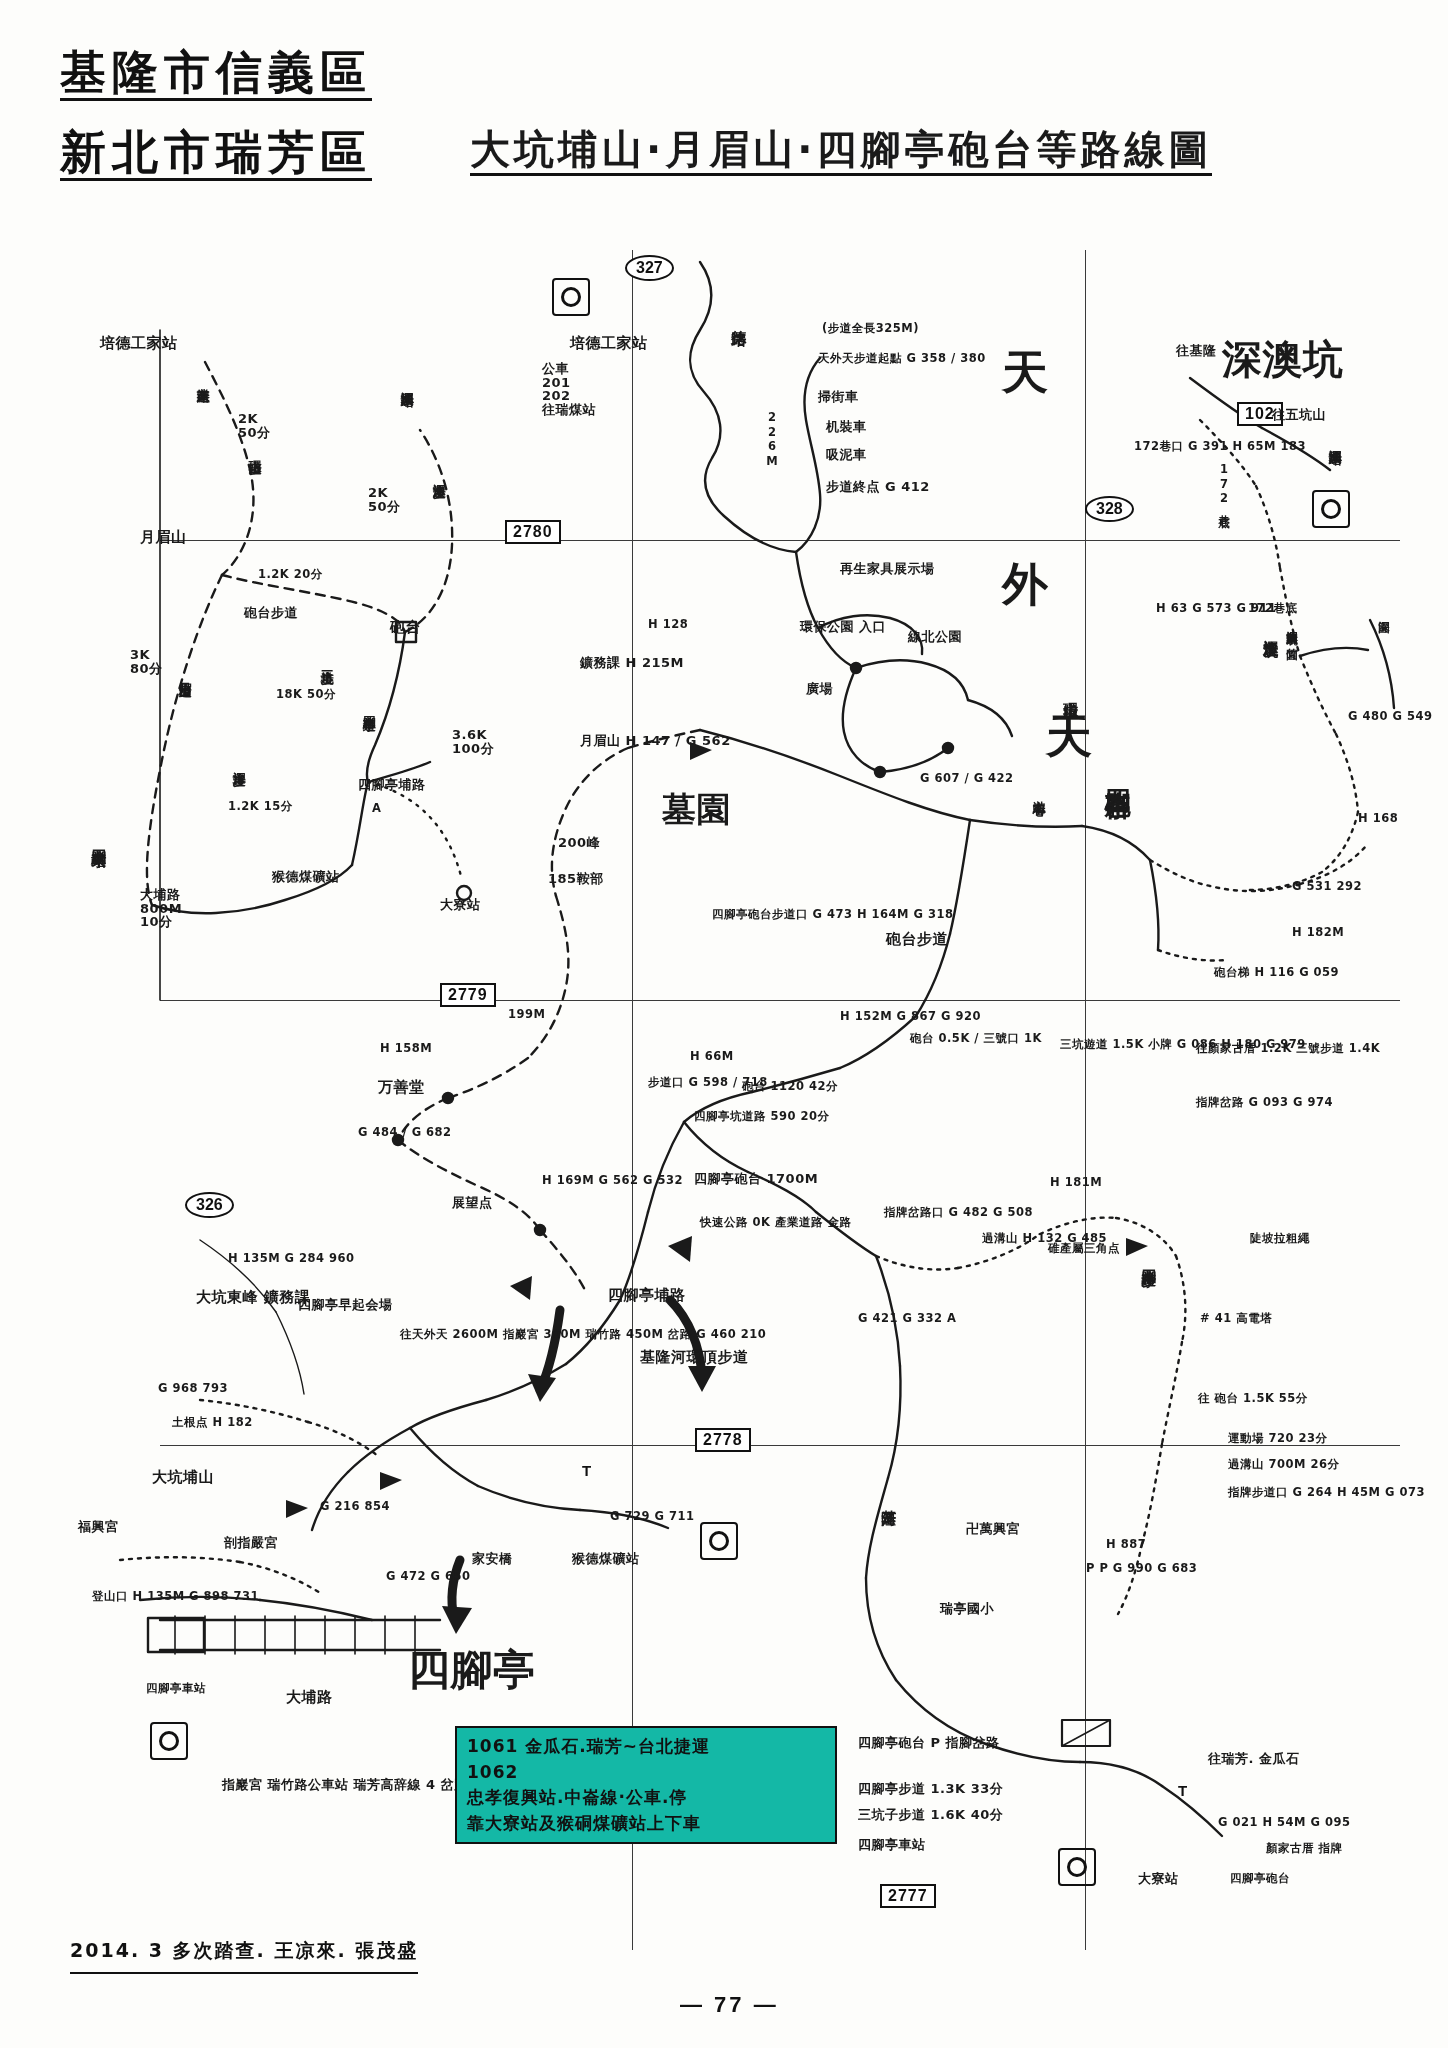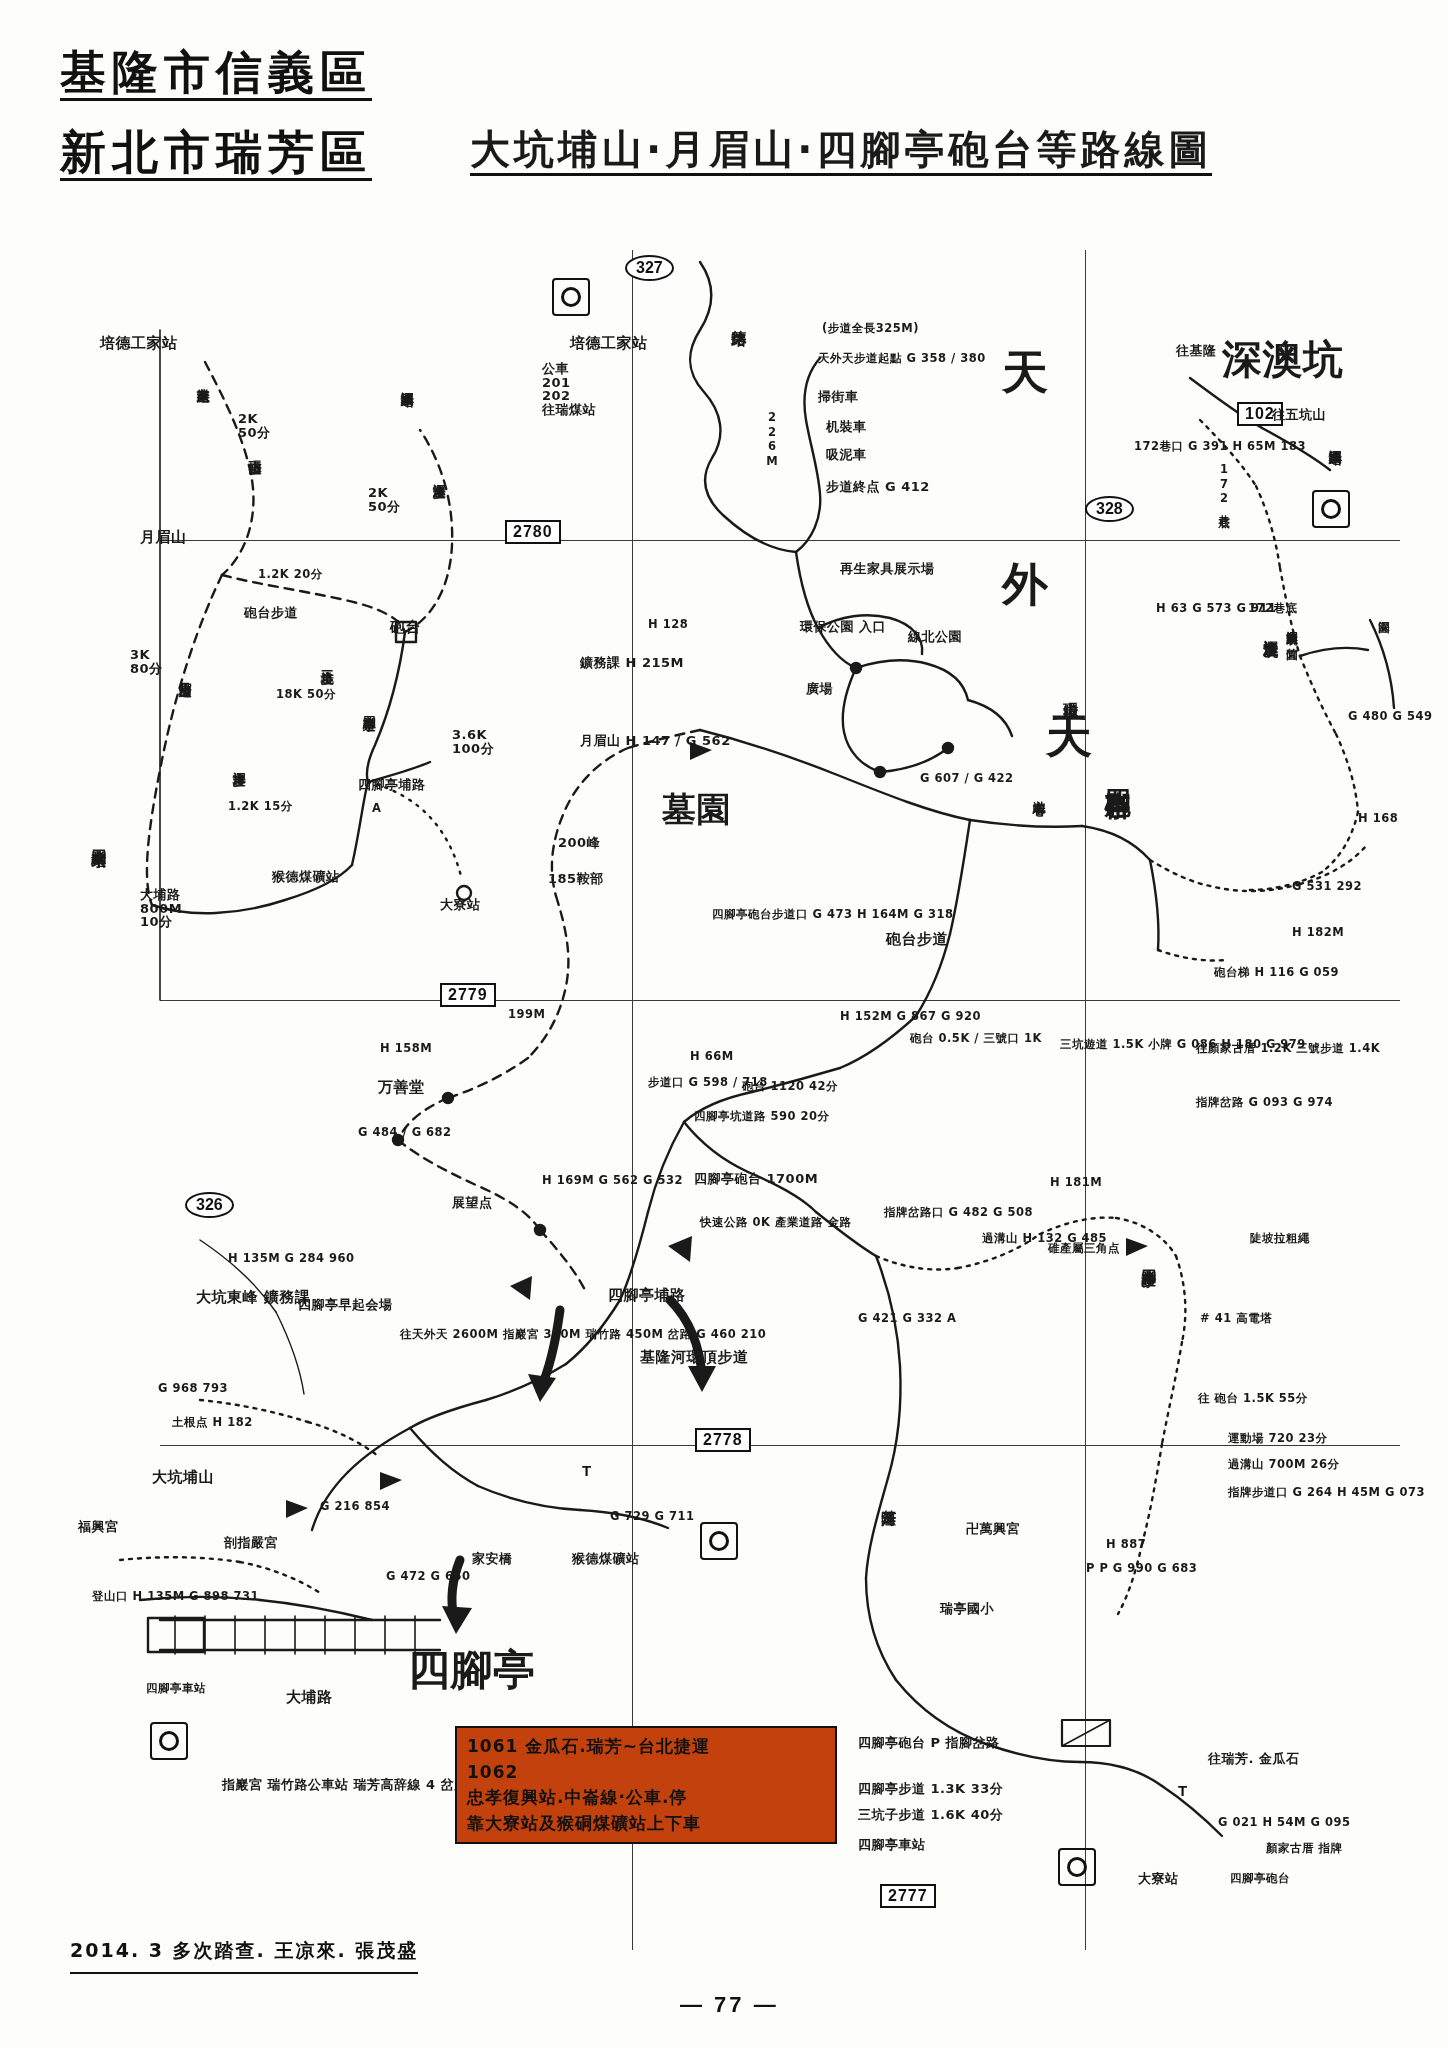--- a/index.html
+++ b/index.html
@@ -103,21 +103,21 @@
   svg.overlay {
     position: absolute;
     left: 0; top: 0;
     width: 1448px;
     height: 2048px;
     pointer-events: none;
   }
   .legendbox {
     position: absolute;
     border: 2px solid #111;
-    background: #c2410c;
+    background: #14b8a6;
     padding: 6px 10px;
     font-size: 17px;
     font-weight: 700;
     line-height: 1.5;
     letter-spacing: 1px;
   }
   .footer {
     position: absolute;
     font-size: 19px;
     font-weight: 700;

